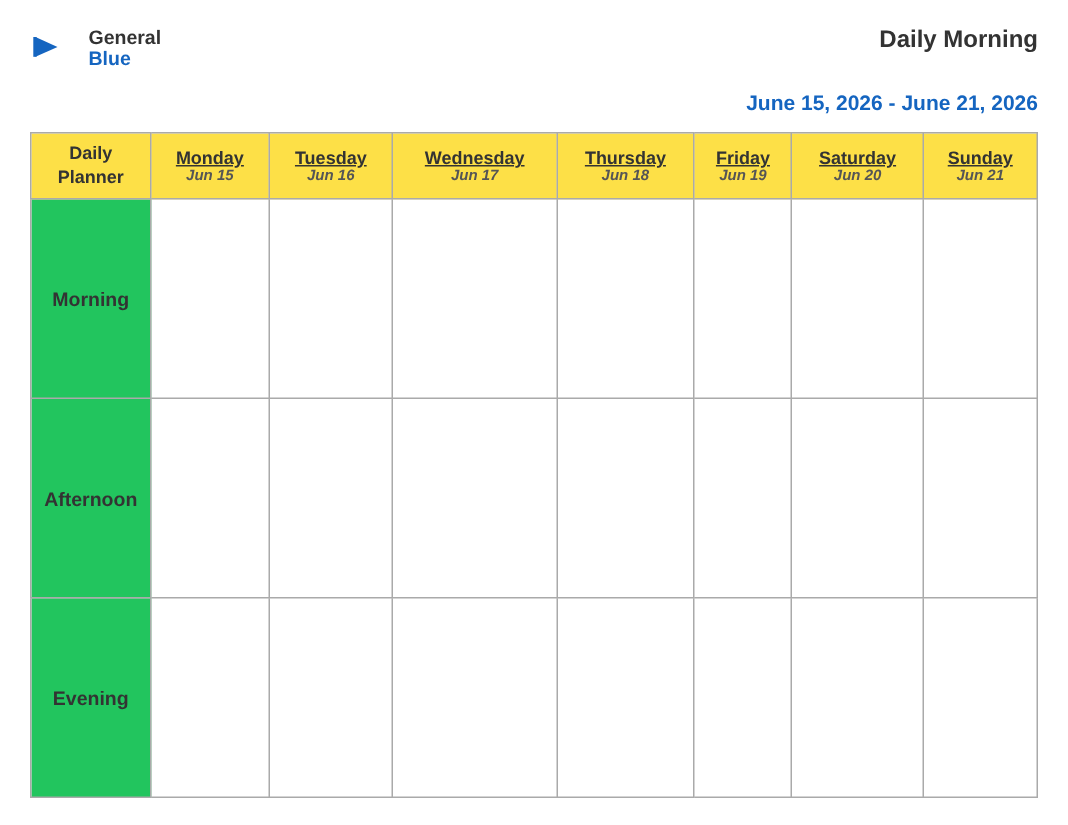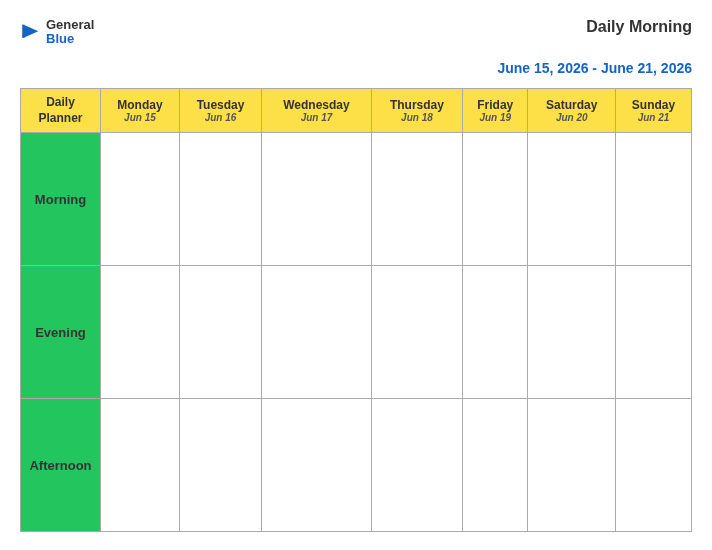--- a/index.html
+++ b/index.html
@@ -19,21 +19,21 @@
     }
     .header {
       display: flex;
       justify-content: space-between;
       align-items: flex-start;
       margin-bottom: 12px;
     }
     .logo-area {
       display: flex;
       align-items: center;
-      gap: 4px;
+      gap: 17px;
     }
     .logo-text {
       font-size: 13px;
       font-weight: bold;
       color: #333;
       line-height: 1.1;
     }
     .logo-text span {
       color: #1565c0;
     }
@@ -67,20 +67,21 @@
     }
     .header-row th {
       background-color: #fde047;
       padding: 6px 4px;
     }
     .header-row th .day-name {
       font-size: 12px;
       font-weight: bold;
       color: #333;
       display: block;
+      text-decoration: underline;
     }
     .header-row th .day-date {
       font-size: 10px;
       color: #555;
       display: block;
       font-style: italic;
     }
     .header-row th.label-col {
       font-size: 12px;
       font-weight: bold;
@@ -164,31 +165,31 @@
         <td class="time-label-cell">Morning</td>
         <td class="day-cell"></td>
         <td class="day-cell"></td>
         <td class="day-cell"></td>
         <td class="day-cell"></td>
         <td class="day-cell"></td>
         <td class="day-cell"></td>
         <td class="day-cell"></td>
       </tr>
       <tr>
-        <td class="time-label-cell">Evening</td>
+        <td class="time-label-cell">Afternoon</td>
         <td class="day-cell"></td>
         <td class="day-cell"></td>
         <td class="day-cell"></td>
         <td class="day-cell"></td>
         <td class="day-cell"></td>
         <td class="day-cell"></td>
         <td class="day-cell"></td>
       </tr>
       <tr>
-        <td class="time-label-cell">Afternoon</td>
+        <td class="time-label-cell">Evening</td>
         <td class="day-cell"></td>
         <td class="day-cell"></td>
         <td class="day-cell"></td>
         <td class="day-cell"></td>
         <td class="day-cell"></td>
         <td class="day-cell"></td>
         <td class="day-cell"></td>
       </tr>
     </tbody>
   </table>

